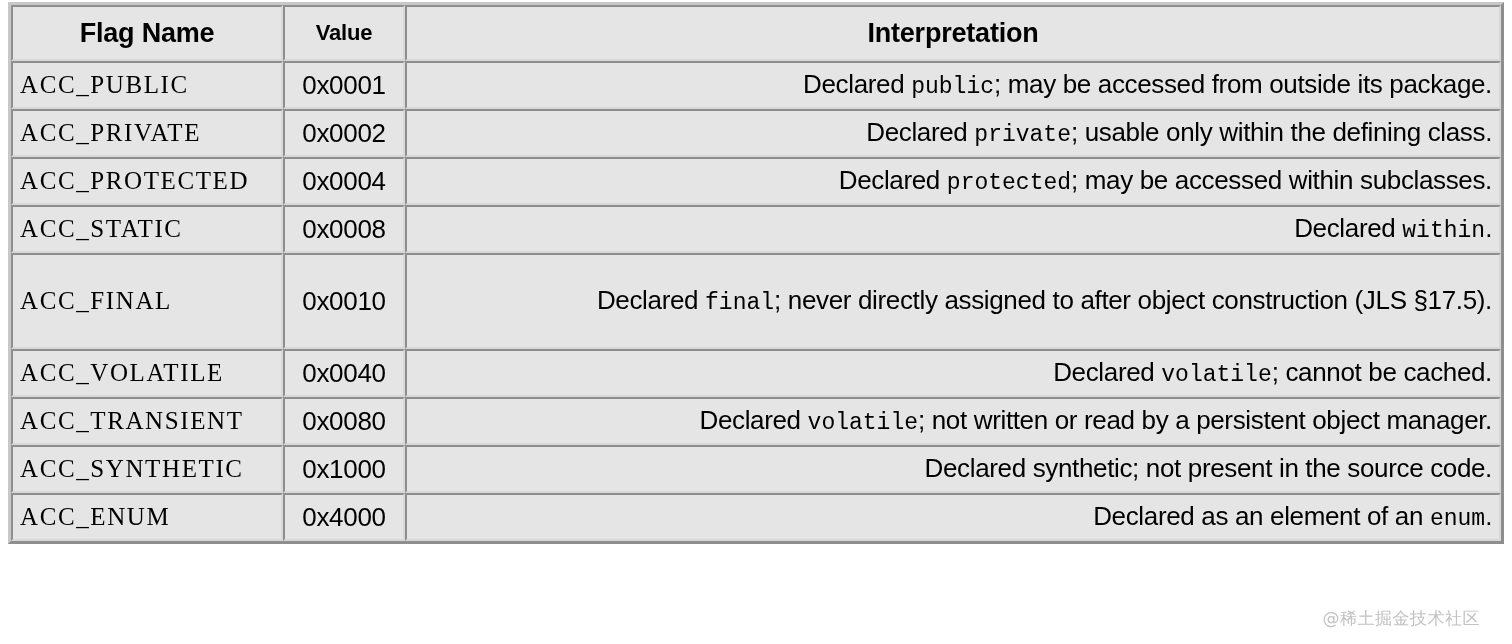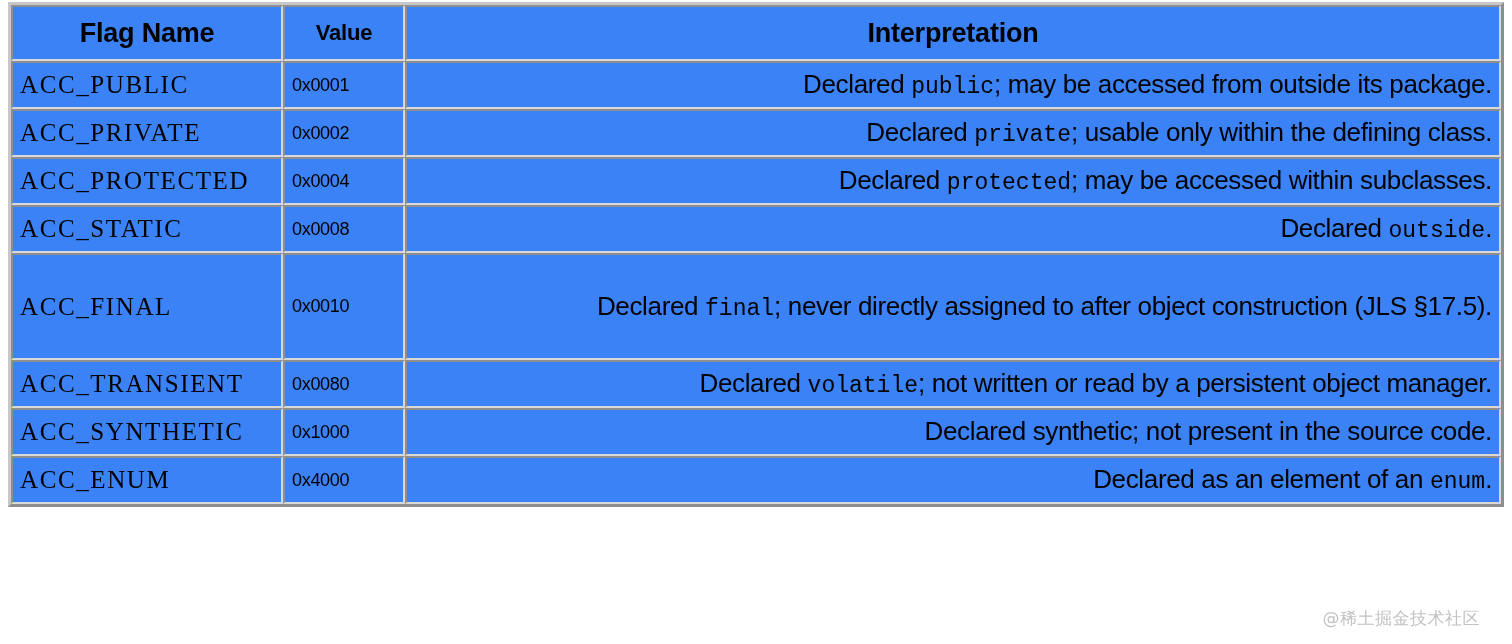--- a/index.html
+++ b/index.html
@@ -28,21 +28,21 @@
     width: 1496px;
     table-layout: fixed;
     border: 3px solid;
     border-color: #c8c8c8 #8e8e8e #8e8e8e #c8c8c8;
     background: #ffffff;
   }
 
   table.flags td, table.flags th {
     border: 2px solid;
     border-color: #8e8e8e #d8d8d8 #d8d8d8 #8e8e8e;
-    background: #3b82f6;
+    background: #e5e5e5;
     padding: 0 7px;
     vertical-align: middle;
     color: #000000;
   }
 
   
   col.c-flag  { width: 272px; }
   col.c-val   { width: 122px; }
   col.c-interp{ width: auto; }
 
@@ -61,34 +61,34 @@
   
   td.flag-name {
     font-family: "Liberation Serif", "DejaVu Serif", serif;
     font-size: 25px;
     letter-spacing: 1.6px;
     white-space: nowrap;
     text-align: left;
     font-weight: normal;
   }
   td.flag-val {
-    font-size: 18px;
-    text-align: left;
+    font-size: 26px;
+    text-align: center;
     white-space: nowrap;
     letter-spacing: -0.3px;
   }
   td.flag-interp {
     font-size: 26px;
     text-align: right;
     line-height: 1.42;
     letter-spacing: -0.35px;
   }
 
   tbody tr { height: 48px; }
-  tbody tr.tall { height: 107px; padding-left: 40px; }
+  tbody tr.tall { height: 96px; padding-left: 40px; }
 
   code.kw {
     font-family: "Liberation Mono", "DejaVu Sans Mono", monospace;
     font-size: 23px;
     letter-spacing: 0px;
   }
 
   .watermark {
     position: absolute;
     right: 32px;
@@ -134,29 +134,34 @@
 
       <tr>
         <td class="flag-name">ACC_PROTECTED</td>
         <td class="flag-val">0x0004</td>
         <td class="flag-interp"><span>Declared </span><code class="kw">protected</code><span>; may be accessed within subclasses.</span></td>
       </tr>
 
       <tr>
         <td class="flag-name">ACC_STATIC</td>
         <td class="flag-val">0x0008</td>
-        <td class="flag-interp"><span>Declared </span><code class="kw">outside</code><span>.</span></td>
+        <td class="flag-interp"><span>Declared </span><code class="kw">within</code><span>.</span></td>
       </tr>
 
       <tr class="tall">
         <td class="flag-name">ACC_FINAL</td>
         <td class="flag-val">0x0010</td>
         <td class="flag-interp"><span>Declared </span><code class="kw">final</code><span>; never directly assigned to after object construction (JLS §17.5).</span></td>
       </tr>
 
+      <tr>
+        <td class="flag-name">ACC_VOLATILE</td>
+        <td class="flag-val">0x0040</td>
+        <td class="flag-interp"><span>Declared </span><code class="kw">volatile</code><span>; cannot be cached.</span></td>
+      </tr>
 
       <tr>
         <td class="flag-name">ACC_TRANSIENT</td>
         <td class="flag-val">0x0080</td>
         <td class="flag-interp"><span>Declared </span><code class="kw">volatile</code><span>; not written or read by a persistent object manager.</span></td>
       </tr>
 
       <tr>
         <td class="flag-name">ACC_SYNTHETIC</td>
         <td class="flag-val">0x1000</td>

